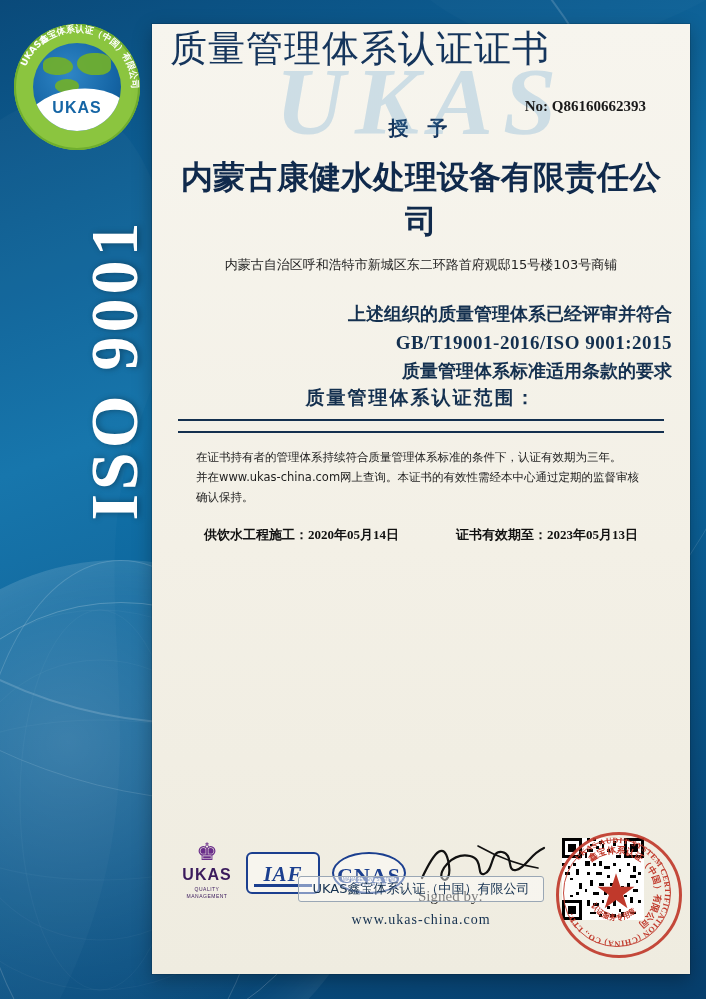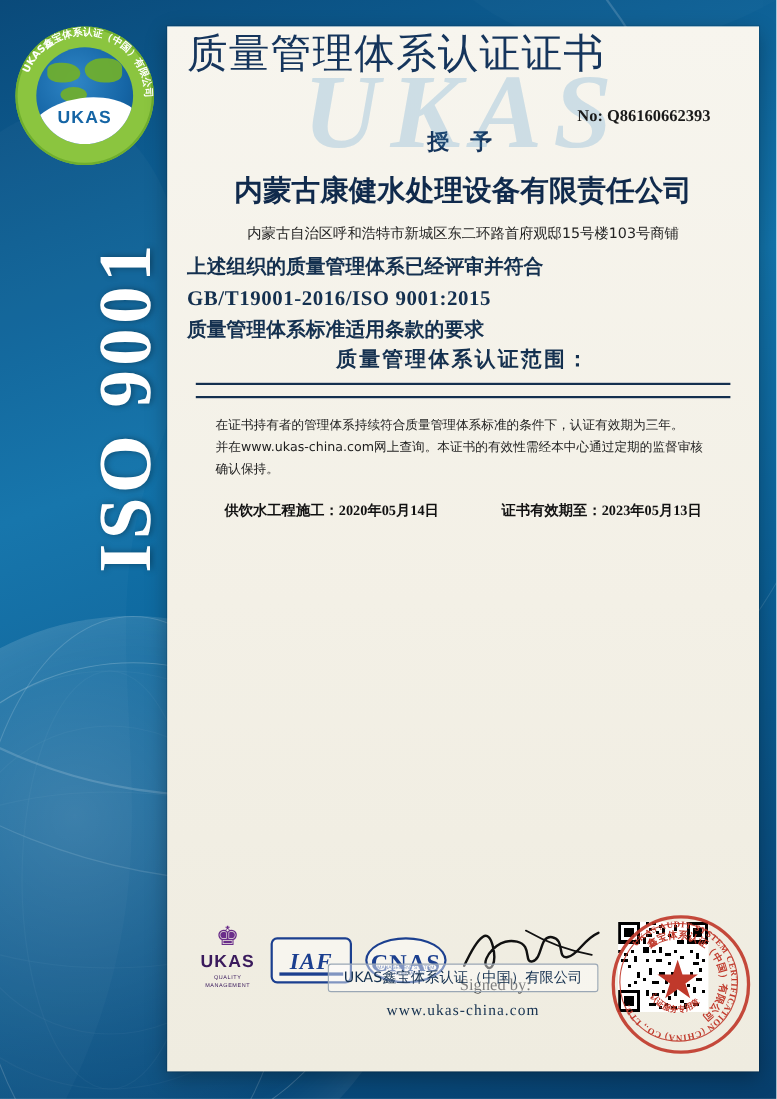--- a/index.html
+++ b/index.html
@@ -207,33 +207,33 @@
     font-weight: bold;
     font-size: 20px;
     letter-spacing: 6px;
     color: #15355c;
   }
   .company {
     text-align: center;
     margin-top: 14px;
     font-family: "DejaVu Sans", sans-serif;
     font-weight: bold;
-    font-size: 26px;
+    font-size: 32px;
     color: #102a4c;
   }
   .address {
     text-align: center;
     margin-top: 12px;
     font-family: "DejaVu Sans", sans-serif;
     font-size: 13px;
     color: #232323;
   }
   .statement {
-    text-align: left;
-    margin-top: 8px;
+    text-align: right;
+    margin-top: 26px;
     font-family: "DejaVu Sans", sans-serif;
     font-weight: bold;
     font-size: 18px;
     line-height: 1.55;
     color: #14304f;
   }
   .statement .std {
     font-family: "Liberation Serif", serif;
     font-weight: bold;
     font-size: 19px;

